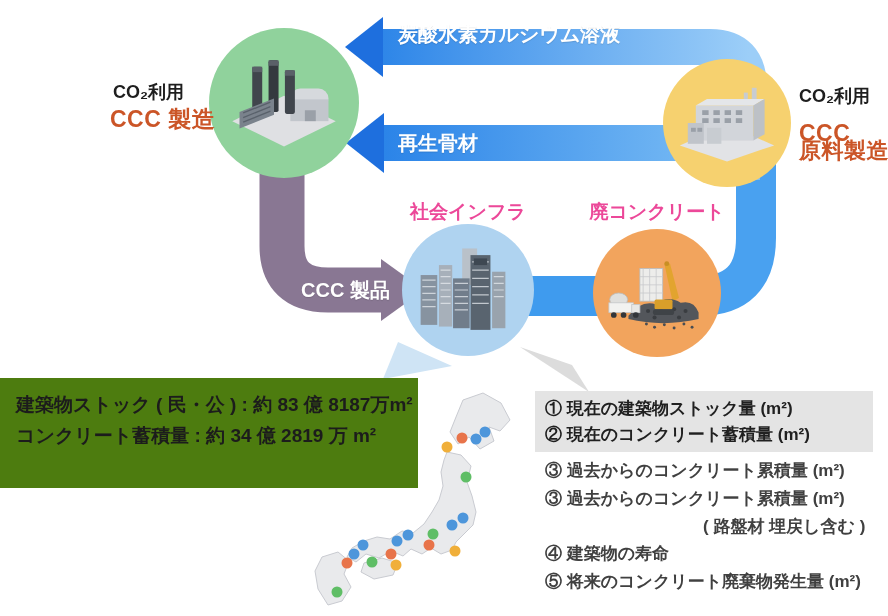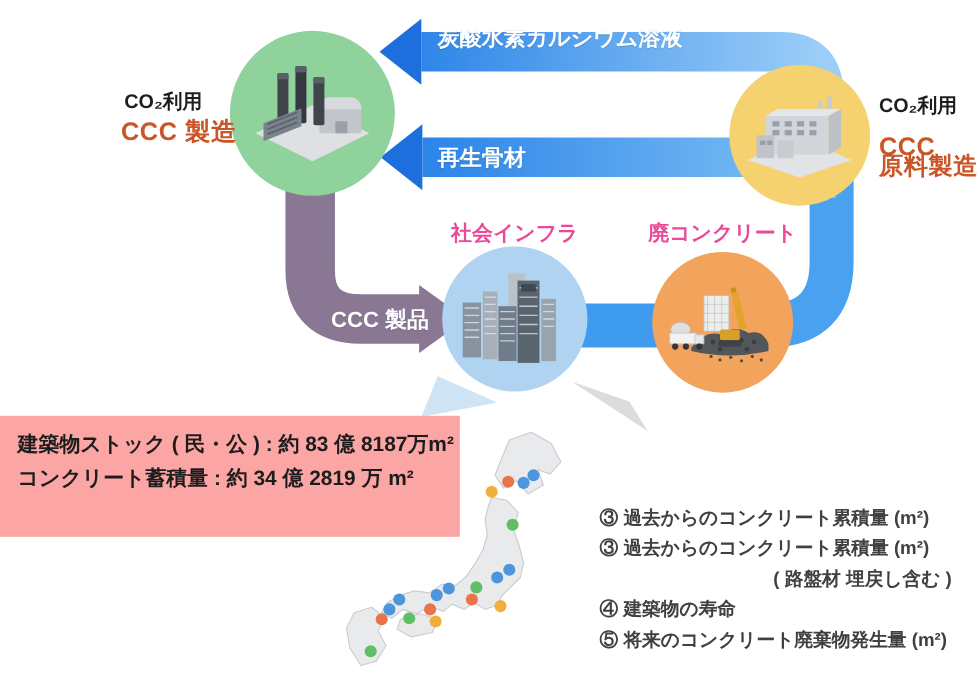--- a/index.html
+++ b/index.html
@@ -157,25 +157,29 @@
   <div class="lbl co2-label" style="left:113px;top:80px;">CO₂利用</div>
   <div class="lbl ccc-title" style="left:110px;top:104px;color:#CB5527;">CCC 製造</div>
 
   <div class="lbl co2-label" style="left:799px;top:84px;">CO₂利用</div>
   <div class="lbl ccc-title" style="left:799px;top:108px;color:#CB5527;margin-top:12px;">CCC</div>
   <div class="lbl ccc-title" style="left:799px;top:136px;color:#CB5527;font-size:22px;">原料製造</div>
 
   <div class="lbl node-label" style="left:400px;top:199px;width:136px;">社会インフラ</div>
   <div class="lbl node-label" style="left:585px;top:199px;width:144px;">廃コンクリート</div>
 
-  <div class="stock-box" style="background:#fca5a5;">
+  <div class="stock-box" style="background:#4d7c0f;">
     <div>建築物ストック ( 民・公 ) : 約 83 億 8187万m²</div>
     <div>コンクリート蓄積量 : 約 34 億 2819 万 m²</div>
   </div>
 
+  <div class="highlight-box" style="background:#E4E4E4;">
+    <div>① 現在の建築物ストック量 (m²)</div>
+    <div>② 現在のコンクリート蓄積量 (m²)</div>
+  </div>
 
   <div class="list-line" style="left:545px;top:459px;">③ 過去からのコンクリート累積量 (m²)</div>
   <div class="list-line" style="left:545px;top:487px;">③ 過去からのコンクリート累積量 (m²)</div>
   <div class="list-line" style="left:703px;top:515px;">( 路盤材 埋戻し含む )</div>
   <div class="list-line" style="left:545px;top:542px;">④ 建築物の寿命</div>
   <div class="list-line" style="left:545px;top:570px;">⑤ 将来のコンクリート廃棄物発生量 (m²)</div>
 
   <div class="map-wrap">
     <svg width="215" height="228" viewBox="0 0 215 228">
       <g fill="#E9EAEC" stroke="#C9CBD1" stroke-width="1" stroke-linejoin="round">

